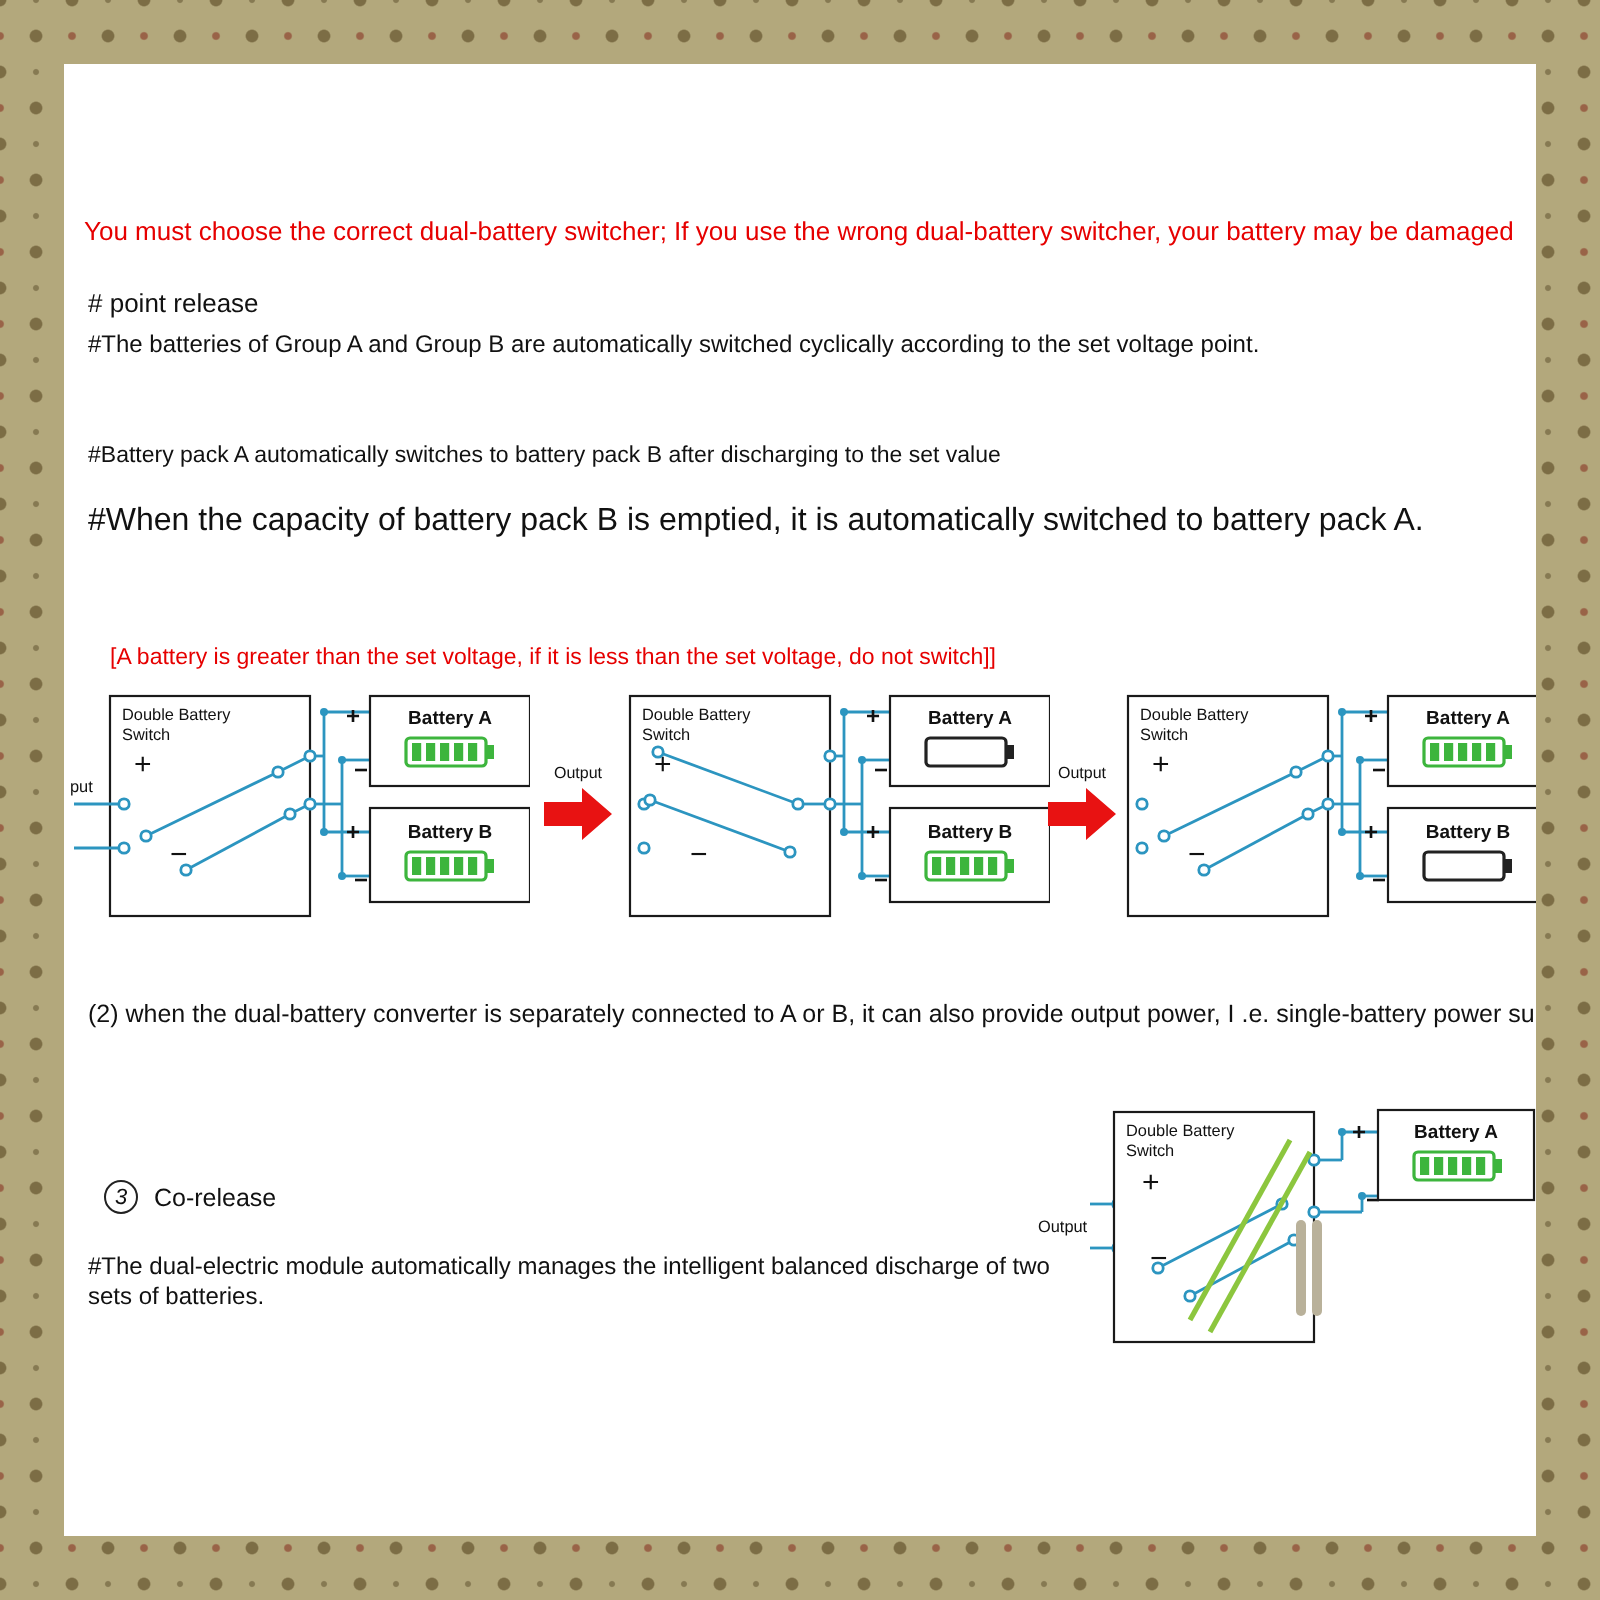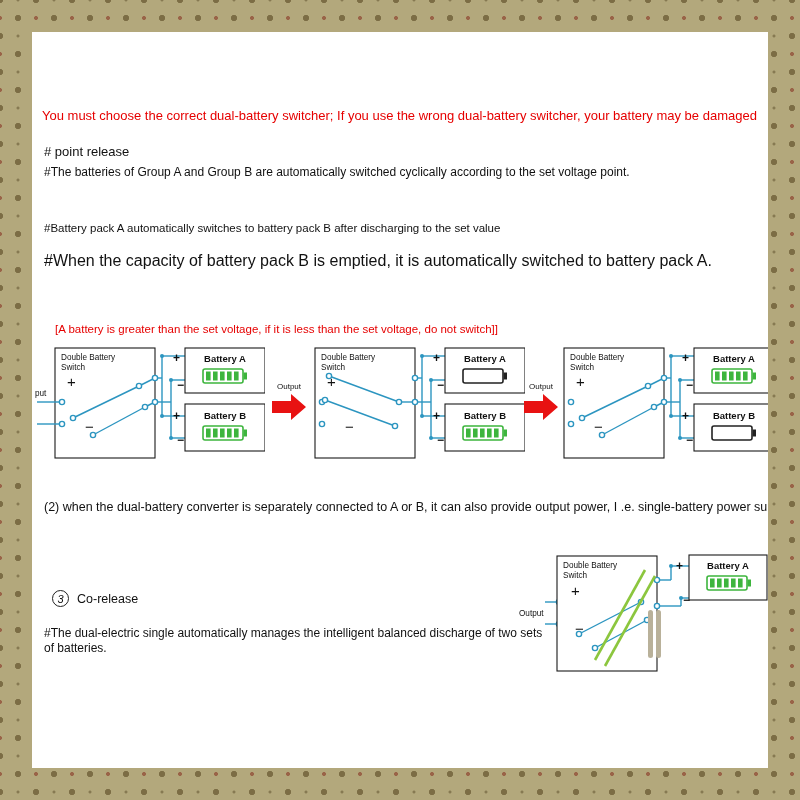--- a/index.html
+++ b/index.html
@@ -350,16 +350,16 @@
           <rect class="batt-bar" x="212" y="28.5" width="4.6" height="9"></rect>
           <rect class="batt-bar" x="219" y="28.5" width="4.6" height="9"></rect>
         </g>
       </g>
     </svg>
 
     <div class="abs co-release">
       <span class="circle-num">3</span>
       <span>Co-release</span>
     </div>
-    <div class="abs para5">#The dual-electric single automatically manages the intelligent balanced discharge of two sets of batteries.</div>
+    <div class="abs para5">#The dual-electric module automatically manages the intelligent balanced discharge of two sets of batteries.</div>
 
   </div>
 </div>
 
 </body></html>

